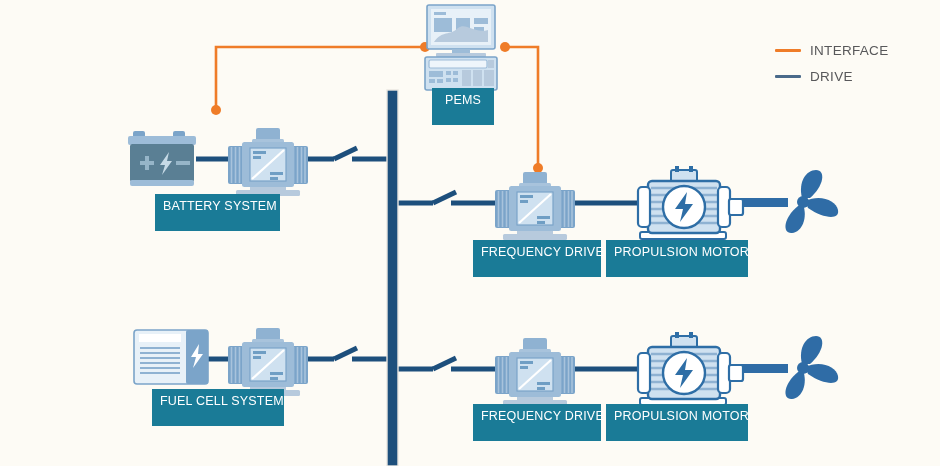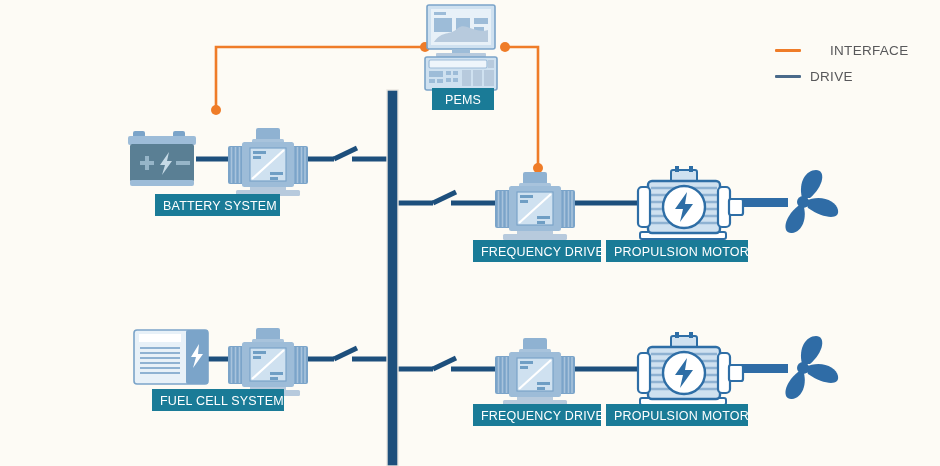--- a/index.html
+++ b/index.html
@@ -13,21 +13,21 @@
   #stage{position:absolute;left:0;top:0;width:940px;height:466px;}
   svg.layer{position:absolute;left:0;top:0;width:940px;height:466px;}
 
   .tag{
     position:absolute;
     background:#1a7b97;
     color:#ffffff;
     font-size:12.5px;
     letter-spacing:.2px;
     line-height:1;
-    padding:6px 8px 3px 8px;
+    padding:6px 8px 18px 8px;
     white-space:nowrap;
     box-sizing:border-box;
     text-align:center;
   }
   .legend{position:absolute;}
   .legend-row{
     position:absolute;
     display:flex;align-items:center;
     white-space:nowrap;
   }
@@ -270,21 +270,21 @@
 
   <div class="tag" style="left:473px;top:240px;width:128px;">FREQUENCY DRIVE</div>
 
   <div class="tag" style="left:606px;top:240px;width:142px;">PROPULSION MOTOR</div>
 
   <div class="tag" style="left:473px;top:404px;width:128px;">FREQUENCY DRIVE</div>
 
   <div class="tag" style="left:606px;top:404px;width:142px;">PROPULSION MOTOR</div>
 
   <div class="legend">
-    <div class="legend-row" style="left:775px;top:43px;gap:20px;">
+    <div class="legend-row" style="left:775px;top:43px;">
       <span class="legend-swatch" style="background:#ef7c28;"></span>
       <span class="legend-label">INTERFACE</span>
     </div>
     <div class="legend-row" style="left:775px;top:69px;">
       <span class="legend-swatch" style="background:#4a6a8a;"></span>
       <span class="legend-label">DRIVE</span>
     </div>
   </div>
 
 </div>

